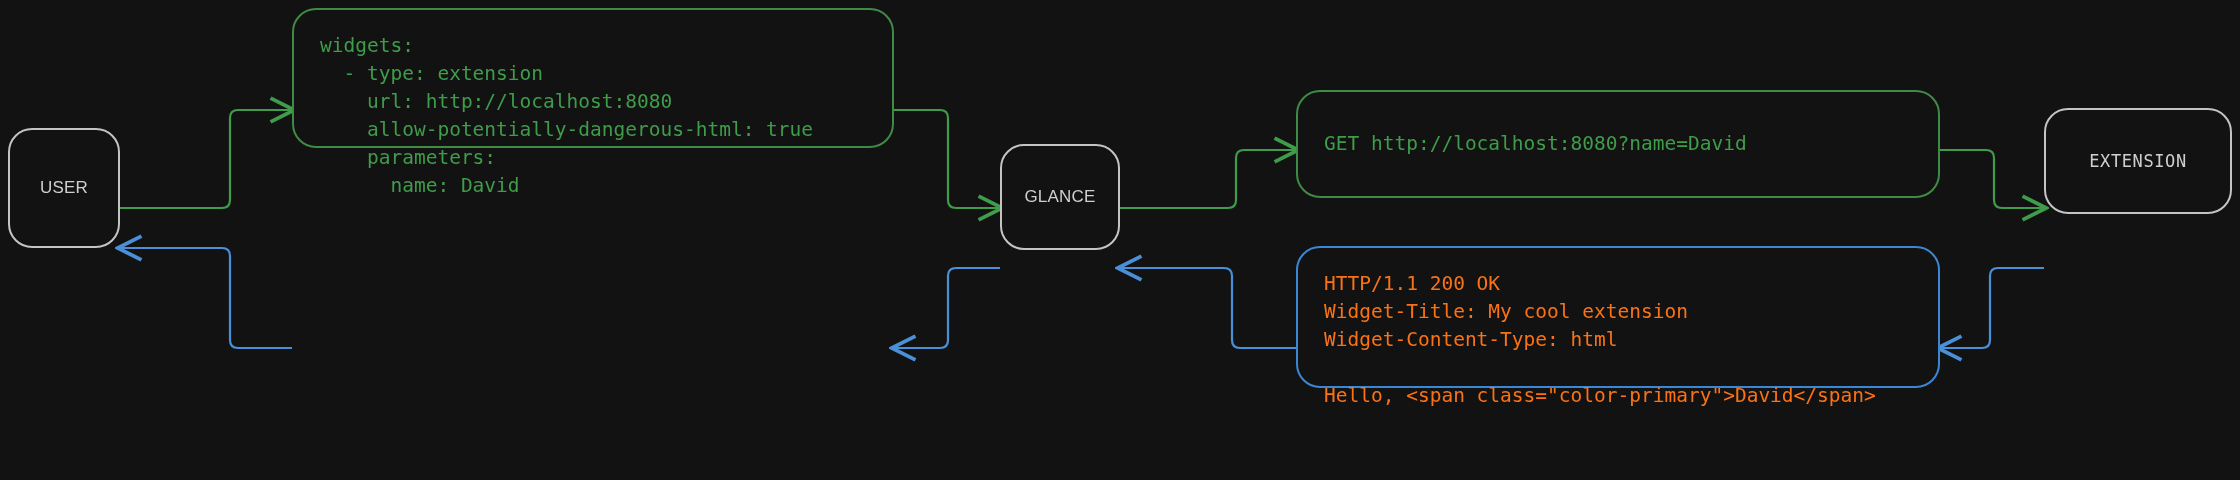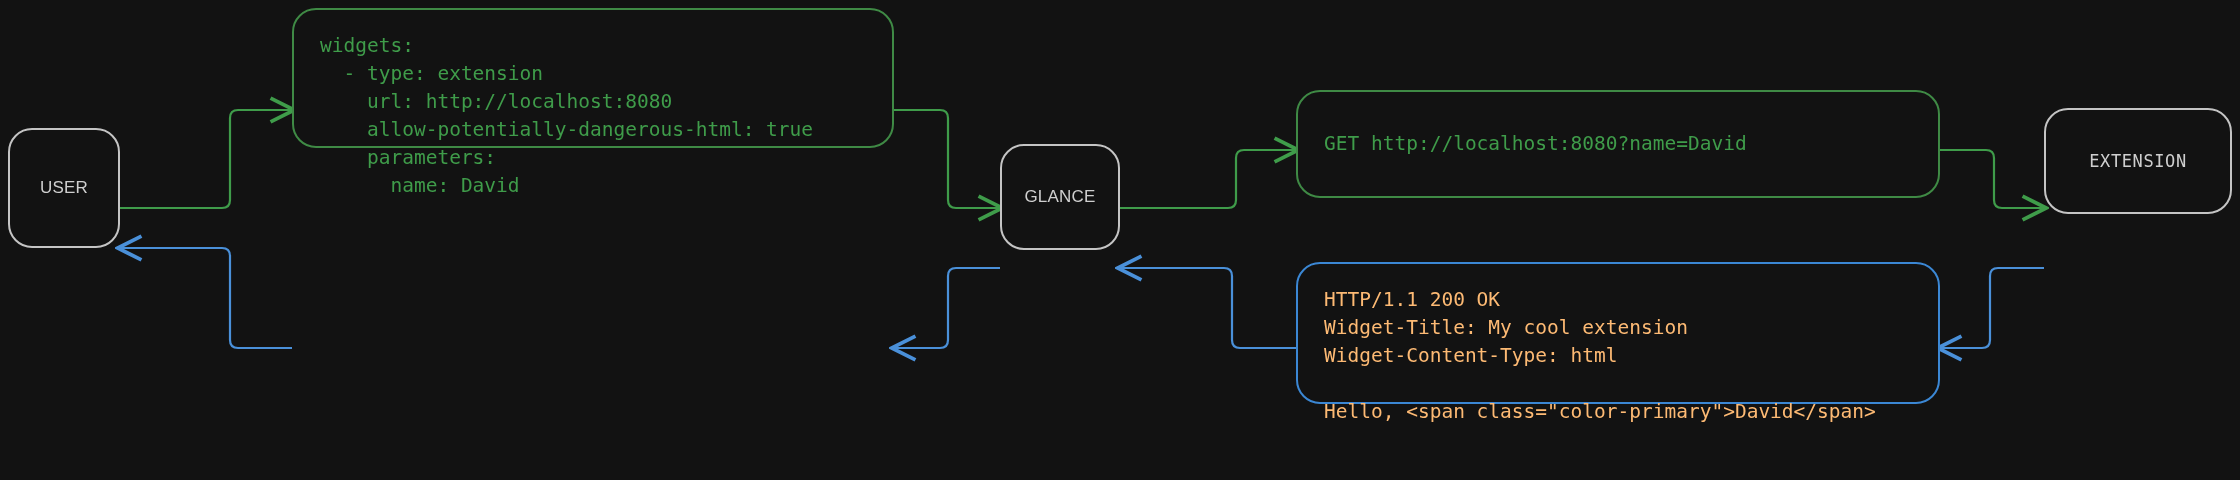--- a/index.html
+++ b/index.html
@@ -58,22 +58,21 @@
     font-family: "DejaVu Sans Mono", monospace;
     font-size: 19.5px;
     line-height: 28px;
   }
   .codebox.green {
     border-color: #3f8a45;
     color: #3f9c4a;
   }
   .codebox.blue {
     border-color: #3b87d4;
-    color: #fdba74;
-    margin-top: 16px;
+    color: #f97316;
   }
   .codebox.center {
     display: flex;
     align-items: center;
   }
   
   .widget-shell {
     border-color: #3b87d4;
     padding: 0;
   }

